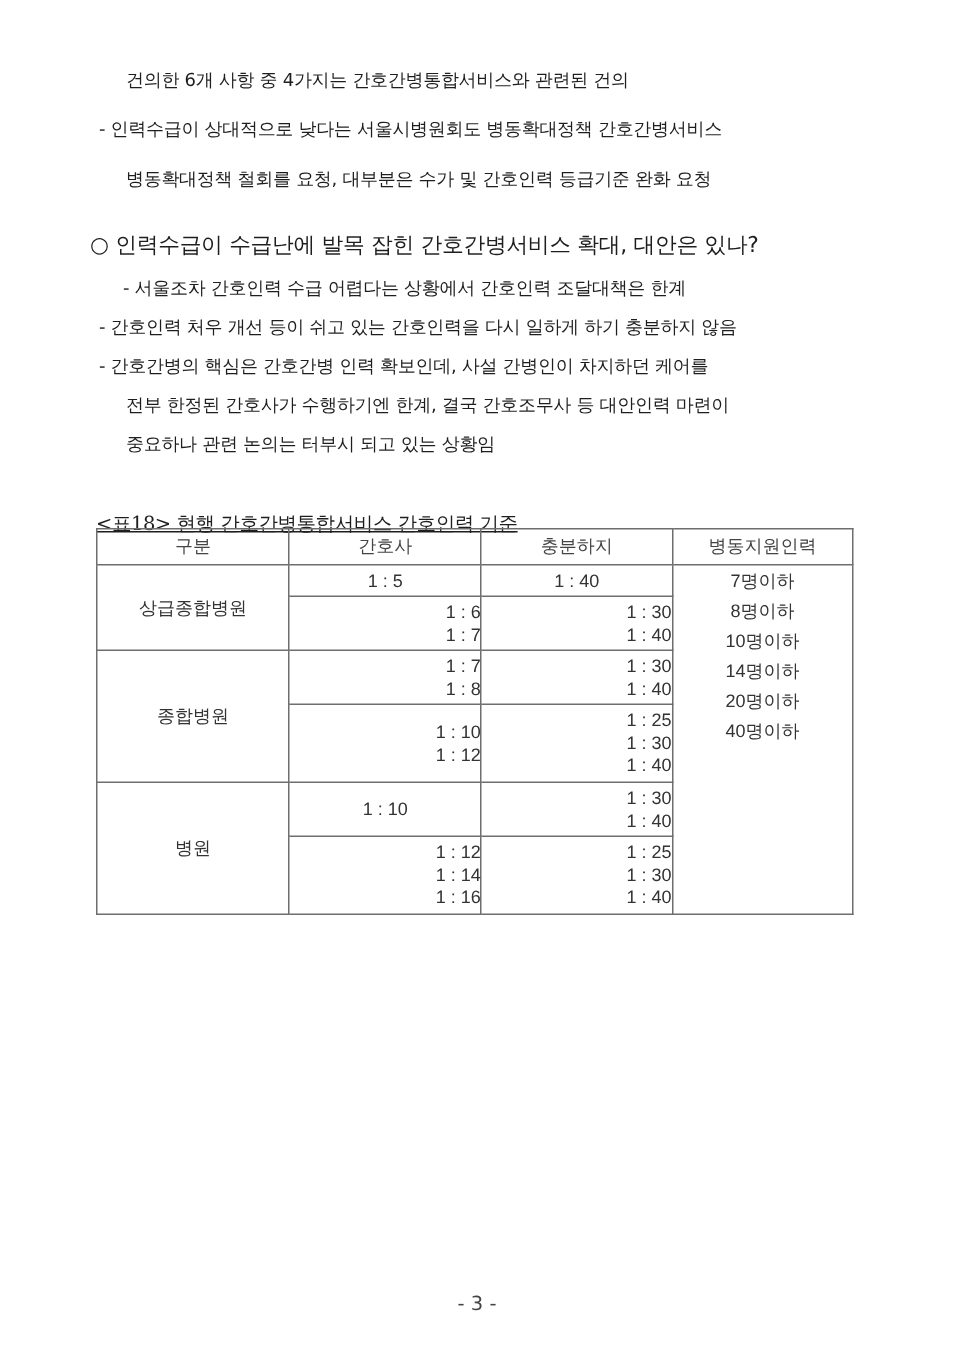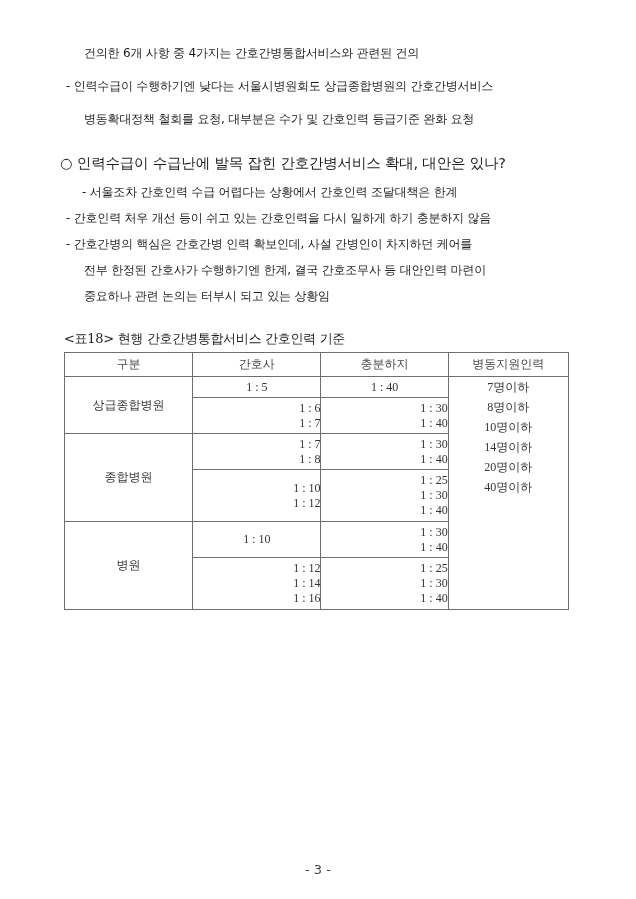--- a/index.html
+++ b/index.html
@@ -1,33 +1,33 @@
 <!DOCTYPE html>
 <html><head>
 <meta charset="utf-8">
 <style>
   html, body { margin:0; padding:0; background:#ffffff; }
   body { width:636px; height:899px; position:relative; overflow:hidden;
          font-family:"DejaVu Sans", sans-serif; color:#1e1e1e; }
   .line { position:absolute; font-size:12px; white-space:nowrap; letter-spacing:-0.2px; }
-  .caption { position:absolute; left:64px; top:330px; font-size:13px; font-family:"DejaVu Serif", serif; letter-spacing:-0.3px; }
+  .caption { position:absolute; left:64px; top:340px; font-size:13px; font-family:"DejaVu Serif", serif; letter-spacing:-0.3px;text-decoration:underline; }
   table { position:absolute; left:64px; top:352px; width:505px; border-collapse:collapse;
-          font-family:Liberation Serif, serif; font-size:12px; color:#333; }
+          font-family:Liberation Sans, sans-serif; font-size:12px; color:#333; }
   td, th { border:1px solid #6e6e6e; text-align:center; padding:0; font-weight:normal; vertical-align:middle; line-height:15px; }
   th { height:23px; color:#444; }
   .c1 { width:128px; } .c2 { width:128px; } .c3 { width:127px; } .c4 { width:120px; }
   .stack span { display:block;text-align:right; }
   .support span { display:block; line-height:20px; }
   .pageno { position:absolute; left:0; width:636px; top:862px; text-align:center; font-size:13px; color:#444; }
 </style>
 </head>
 <body>
 
 <div class="line" style="left:84px; top:45px;">건의한 6개 사항 중 4가지는 간호간병통합서비스와 관련된 건의</div>
-<div class="line" style="left:66px; top:78px;">- 인력수급이 수행하기엔 낮다는 서울시병원회도 상급종합병원의 간호간병서비스</div>
+<div class="line" style="left:66px; top:78px;">- 인력수급이 상대적으로 낮다는 서울시병원회도 병동확대정책 간호간병서비스</div>
 <div class="line" style="left:84px; top:111px;">병동확대정책 철회를 요청, 대부분은 수가 및 간호인력 등급기준 완화 요청</div>
 
 <div class="line" style="left:60px; top:154px; font-size:14.5px;">○ 인력수급이 수급난에 발목 잡힌 간호간병서비스 확대, 대안은 있나?</div>
 <div class="line" style="left:82px; top:184px;">- 서울조차 간호인력 수급 어렵다는 상황에서 간호인력 조달대책은 한계</div>
 <div class="line" style="left:66px; top:210px;">- 간호인력 처우 개선 등이 쉬고 있는 간호인력을 다시 일하게 하기 충분하지 않음</div>
 <div class="line" style="left:66px; top:236px;">- 간호간병의 핵심은 간호간병 인력 확보인데, 사설 간병인이 차지하던 케어를</div>
 <div class="line" style="left:84px; top:262px;">전부 한정된 간호사가 수행하기엔 한계, 결국 간호조무사 등 대안인력 마련이</div>
 <div class="line" style="left:84px; top:288px;">중요하나 관련 논의는 터부시 되고 있는 상황임</div>
 
 <div class="caption">&lt;표18&gt; 현행 간호간병통합서비스 간호인력 기준</div>

